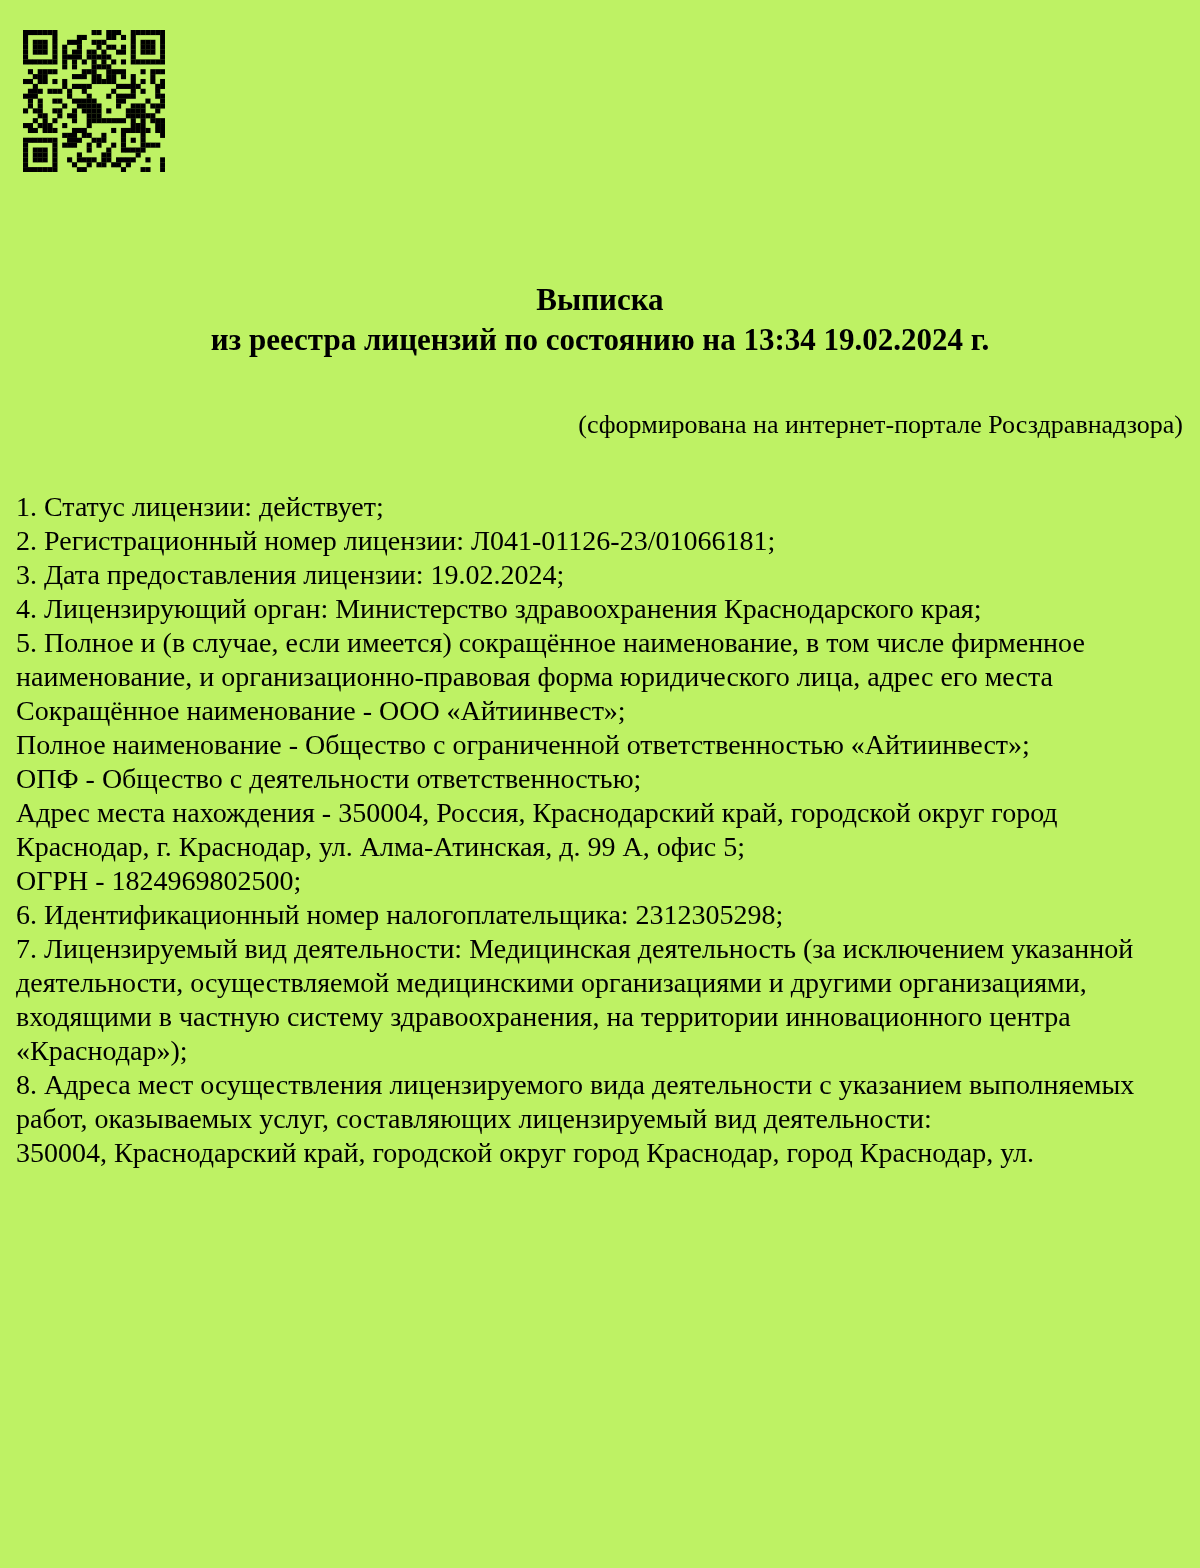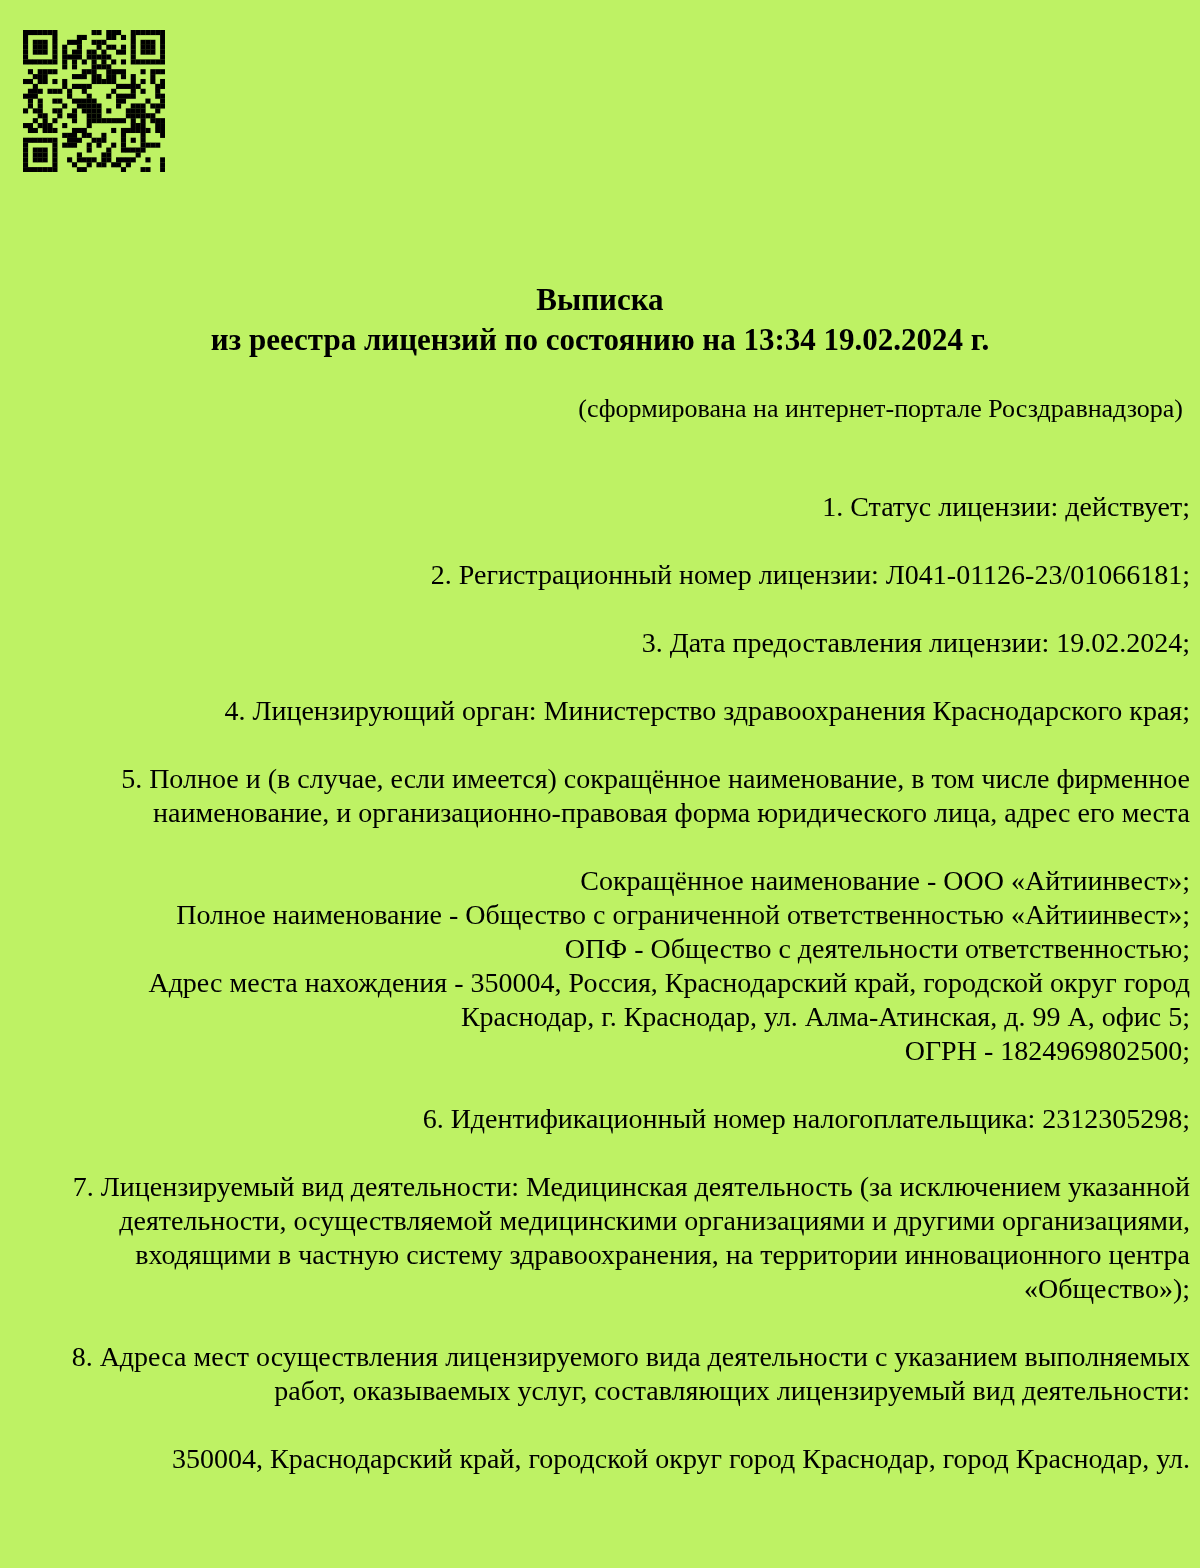--- a/index.html
+++ b/index.html
@@ -31,37 +31,37 @@
     top: 280px;
     text-align: center;
     font-weight: bold;
     font-size: 31px;
     line-height: 40px;
     white-space: nowrap;
   }
   .subtitle {
     position: absolute;
     right: 17px;
-    top: 394px;
+    top: 410px;
     font-size: 26px;
     line-height: 30px;
     text-align: right;
     white-space: nowrap;
   }
   .content {
     position: absolute;
     left: 16px;
     top: 490px;
     right: 10px;
     font-size: 28px;
     line-height: 34px;
   }
   .para { margin: 0; }
-  .para + .para { margin-top: 34px; }
-  .line { white-space: nowrap; text-align: right; }
+  .para + .para { }
+  .line { white-space: nowrap; }
 </style>
 </head>
 <body>
 
 <div class="page">
 
   <svg class="qr" id="qr-svg" viewBox="0 0 142 142">
       <rect x="0.00" y="0.00" width="5.10" height="5.10"></rect>
       <rect x="4.90" y="0.00" width="5.10" height="5.10"></rect>
       <rect x="9.79" y="0.00" width="5.10" height="5.10"></rect>
@@ -499,21 +499,21 @@
         <div class="line">Краснодар, г. Краснодар, ул. Алма-Атинская, д. 99 А, офис 5;</div>
         <div class="line">ОГРН - 1824969802500;</div>
       </div>
       <div class="para">
         <div class="line">6. Идентификационный номер налогоплательщика: 2312305298;</div>
       </div>
       <div class="para">
         <div class="line">7. Лицензируемый вид деятельности: Медицинская деятельность (за исключением указанной</div>
         <div class="line">деятельности, осуществляемой медицинскими организациями и другими организациями,</div>
         <div class="line">входящими в частную систему здравоохранения, на территории инновационного центра</div>
-        <div class="line">«Общество»);</div>
+        <div class="line">«Краснодар»);</div>
       </div>
       <div class="para">
         <div class="line">8. Адреса мест осуществления лицензируемого вида деятельности с указанием выполняемых</div>
         <div class="line">работ, оказываемых услуг, составляющих лицензируемый вид деятельности:</div>
       </div>
       <div class="para">
         <div class="line">350004, Краснодарский край, городской округ город Краснодар, город Краснодар, ул.</div>
       </div>
     </div>
 

